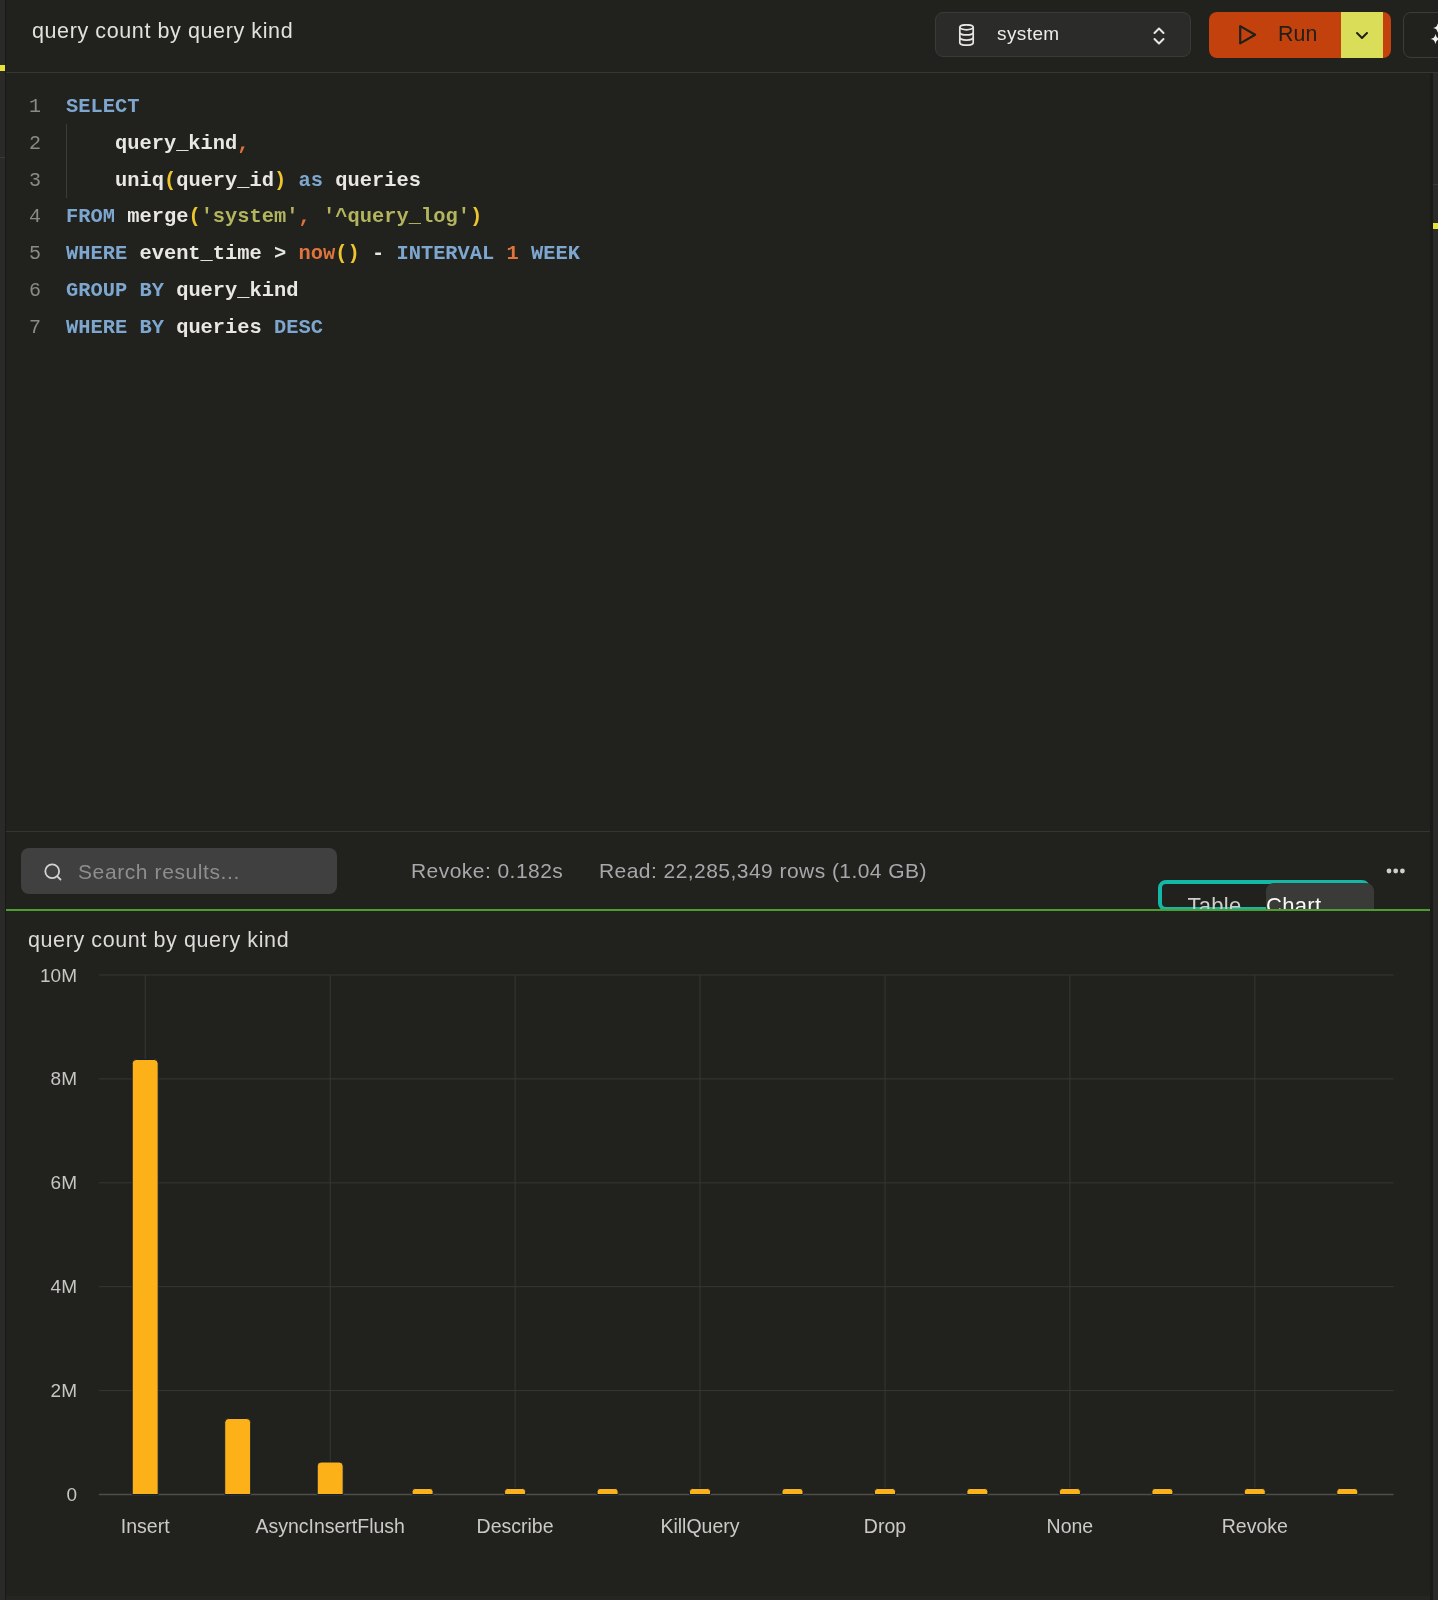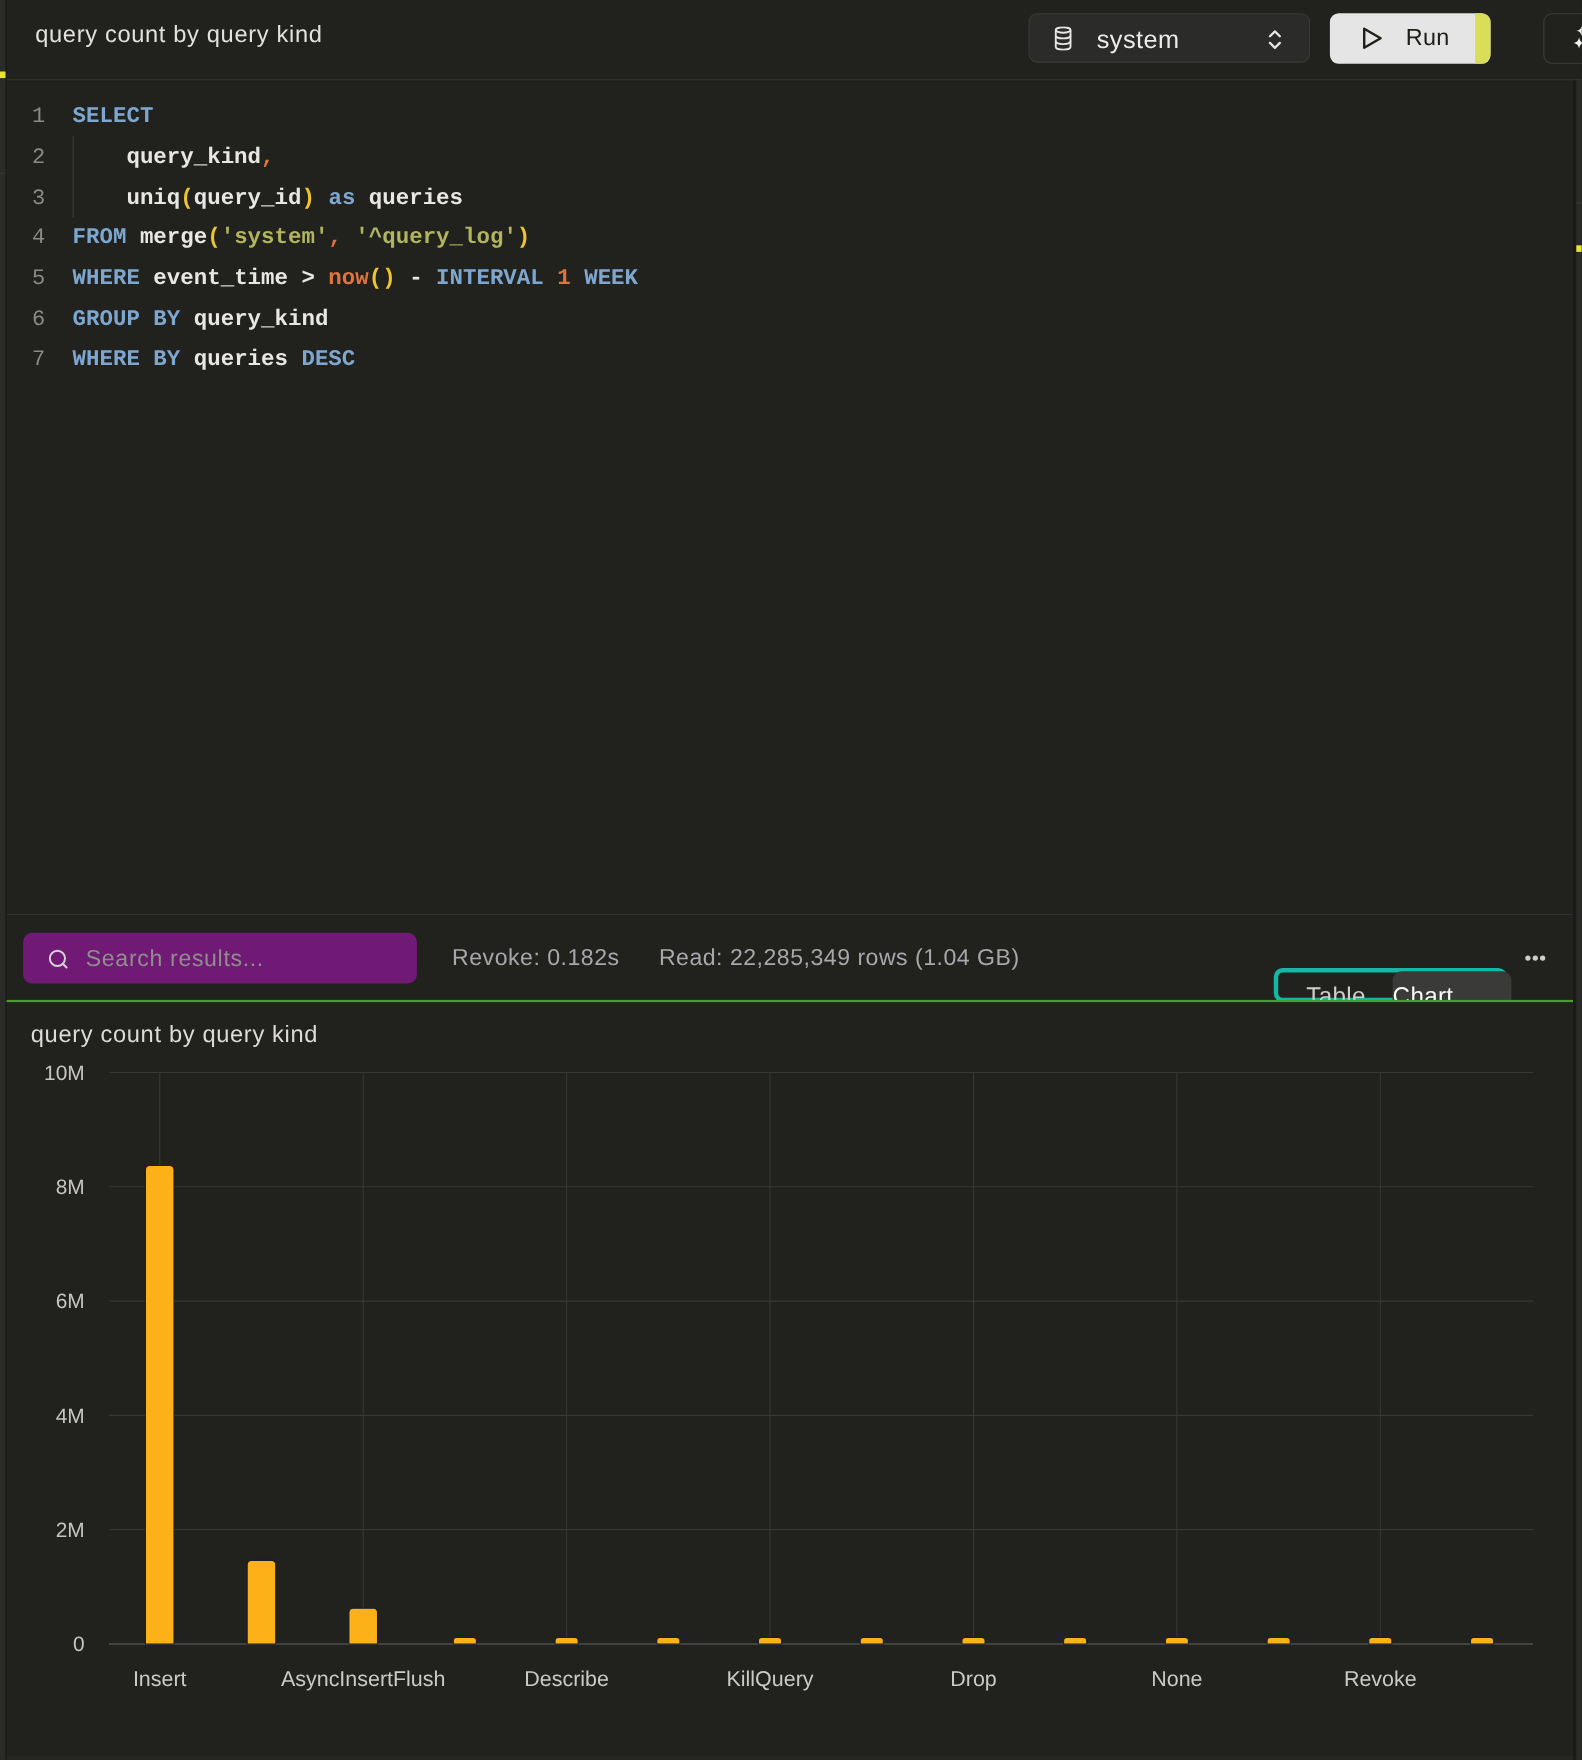--- a/index.html
+++ b/index.html
@@ -15,30 +15,30 @@
 
   <div class="abs" style="left:935px;top:12px;width:256px;height:45px;background:#2b2b29;border:1px solid #3a3a38;border-radius:8px;">
     <svg class="abs" style="left:21.5px;top:10.5px;" width="17" height="22" viewBox="0 0 17 22">
       <g fill="none" stroke="#e8e7e5" stroke-width="1.7">
         <ellipse cx="8.5" cy="3.3" rx="6.7" ry="2.5"></ellipse>
         <path d="M1.8 3.3 v15.4 c0,1.38 3,2.5 6.7,2.5 s6.7,-1.12 6.7,-2.5 V3.3"></path>
         <path d="M1.8 8.43 c0,1.38 3,2.5 6.7,2.5 s6.7,-1.12 6.7,-2.5"></path>
         <path d="M1.8 13.57 c0,1.38 3,2.5 6.7,2.5 s6.7,-1.12 6.7,-2.5"></path>
       </g>
     </svg>
-    <div class="abs" style="left:61px;top:10px;font-size:23px;letter-spacing:0.4px;color:#edecea;">system</div>
+    <div class="abs" style="left:61px;top:10px;font-size:19px;letter-spacing:0.4px;color:#edecea;">system</div>
     <svg class="abs" style="left:212px;top:11px;" width="22" height="24" viewBox="0 0 22 24">
       <g fill="none" stroke="#e8e7e5" stroke-width="2" stroke-linecap="round" stroke-linejoin="round">
         <path d="M6.5 9 L11 4.5 L15.5 9"></path>
         <path d="M6.5 15 L11 19.5 L15.5 15"></path>
       </g>
     </svg>
   </div>
 
-  <div class="abs" style="left:1209px;top:12px;width:146px;height:46px;border-radius:8px;background:#e5e5e5;overflow:hidden;padding-left:45px;">
+  <div class="abs" style="left:1209px;top:12px;width:182px;height:46px;border-radius:8px;background:#c2410c;overflow:hidden;padding-left:45px;">
     <div class="abs" style="left:132px;top:0;width:42px;height:46px;background:#d9dd58;"></div>
     <svg class="abs" style="left:28px;top:11px;" width="21" height="24" viewBox="0 0 21 24">
       <path d="M3.2 3.1 L3.2 20.4 L18.1 11.75 Z" fill="none" stroke="#20201a" stroke-width="2.2" stroke-linejoin="round"></path>
     </svg>
     <div class="abs" style="left:69px;top:10px;font-size:21.3px;letter-spacing:0.2px;color:#20201a;">Run</div>
     <svg class="abs" style="left:143px;top:17px;" width="20" height="14" viewBox="0 0 20 14">
       <path d="M5 4 L10 9 L15 4" fill="none" stroke="#20201a" stroke-width="2" stroke-linecap="round" stroke-linejoin="round"></path>
     </svg>
   </div>
 
@@ -65,21 +65,21 @@
 <span class="kw">GROUP BY</span> query_kind
 <span class="kw">WHERE BY</span> queries <span class="kw">DESC</span></div>
 </div>
 <style>
   .kw { color:#7ea7d0; } .or { color:#e0743c; } .pa { color:#eec52d; } .st { color:#b2b55e; }
 </style>
 
 <div class="abs" style="left:6px;top:831px;width:1424px;height:1px;background:#343432;"></div>
 
 <div class="abs" id="toolbar" style="left:0;top:832px;width:1438px;height:76px;background:#21211e;">
-  <div class="abs" style="left:21px;top:16px;width:358px;height:46px;background:#701a75;border-radius:8px;">
+  <div class="abs" style="left:21px;top:16px;width:316px;height:46px;background:#404040;border-radius:8px;">
     <svg class="abs" style="left:21.5px;top:13.5px;" width="20" height="20" viewBox="0 0 20 20">
       <circle cx="9.2" cy="9.2" r="6.9" fill="none" stroke="#d4d3d1" stroke-width="1.8"></circle>
       <path d="M14.3 14.3 L17.5 17.5" stroke="#d4d3d1" stroke-width="1.8" stroke-linecap="round"></path>
     </svg>
     <div class="abs" style="left:57px;top:12px;font-size:21px;letter-spacing:0.6px;color:#8e8e8c;">Search results...</div>
   </div>
   <div class="abs" style="left:411px;top:27px;font-size:21px;letter-spacing:0.45px;color:#a8a8ac;">Revoke: 0.182s</div>
   <div class="abs" style="left:599px;top:27px;font-size:21px;letter-spacing:0.45px;color:#a8a8ac;">Read: 22,285,349 rows (1.04 GB)</div>
 
   <div class="abs" style="left:1158px;top:16px;width:212px;height:31px;border:4px solid #14b8a6;border-radius:8px;margin-top:32px;">

